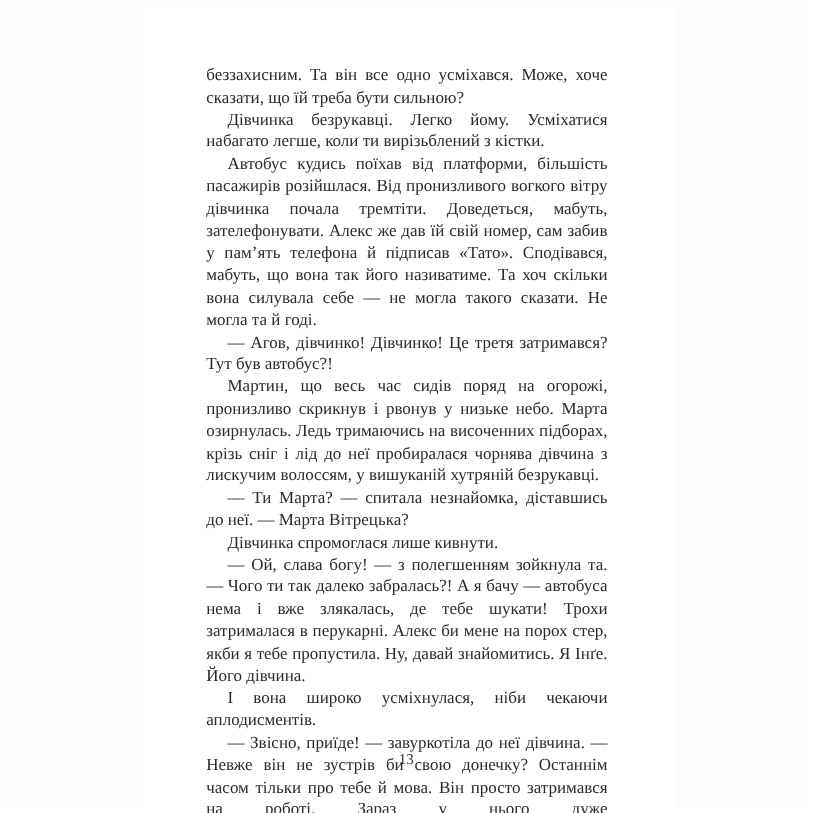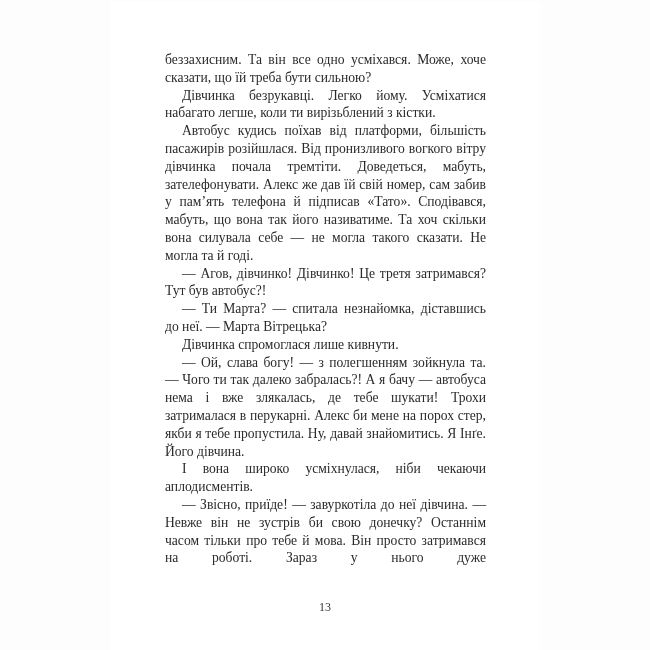--- a/index.html
+++ b/index.html
@@ -53,20 +53,21 @@
 </style>
 </head>
 <body>
 
 <div class="page">
   <div class="text-block">
     <p class="no-indent">беззахисним. Та він все одно усміхався. Може, хоче сказати, що їй треба бути сильною?</p>
     <p>Дівчинка безрукавці. Легко йому. Усміхатися набагато легше, коли ти вирізьблений з кістки.</p>
     <p>Автобус кудись поїхав від платформи, більшість пасажирів розійшлася. Від пронизливого вогкого вітру дівчинка почала тремтіти. Доведеться, мабуть, зателефонувати. Алекс же дав їй свій номер, сам забив у пам’ять телефона й підписав «Тато». Сподівався, мабуть, що вона так його називатиме. Та хоч скільки вона силувала себе — не могла такого сказати. Не могла та й годі.</p>
     <p>— Агов, дівчинко! Дівчинко! Це третя затримався? Тут був автобус?!</p>
+    <p>Мартин, що весь час сидів поряд на огорожі, пронизливо скрикнув і рвонув у низьке небо. Марта озирнулась. Ледь три­маючись на височенних підборах, крізь сніг і лід до неї про­биралася чорнява дівчина з лискучим волоссям, у вишуканій хутряній безрукавці.</p>
     <p>— Ти Марта? — спитала незнайомка, діставшись до неї. — Марта Вітрецька?</p>
     <p>Дівчинка спромоглася лише кивнути.</p>
     <p>— Ой, слава богу! — з полегшенням зойкнула та. — Чого ти так далеко забралась?! А я бачу — автобуса нема і вже зляка­лась, де тебе шукати! Трохи затрималася в перукарні. Алекс би мене на порох стер, якби я тебе пропустила. Ну, давай знайомитись. Я Інґе. Його дівчина.</p>
     <p>І вона широко усміхнулася, ніби чекаючи аплодисментів.</p>
     <p class="last-line-justify">— Звісно, приїде! — завуркотіла до неї дівчина. — Невже він не зустрів би свою донечку? Останнім часом тільки про тебе й мова. Він просто затримався на роботі. Зараз у нього дуже</p>
   </div>
   <div class="page-number">13</div>
 </div>
 
 </body></html>

